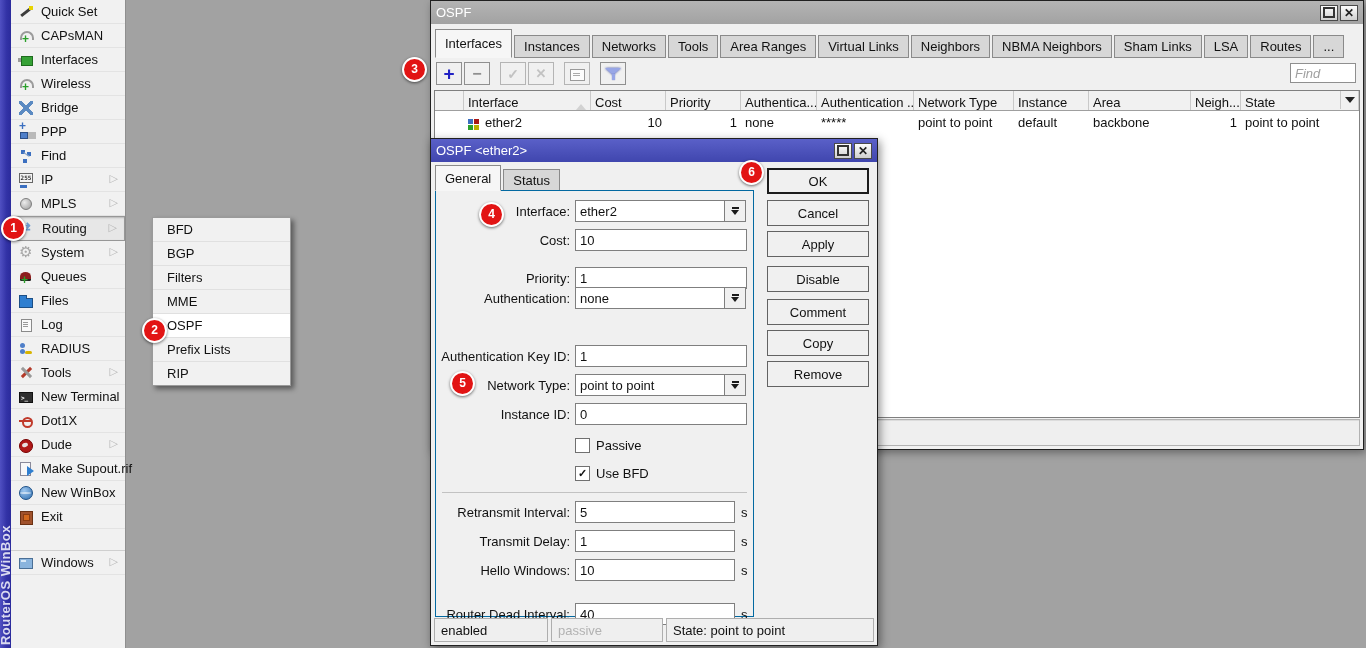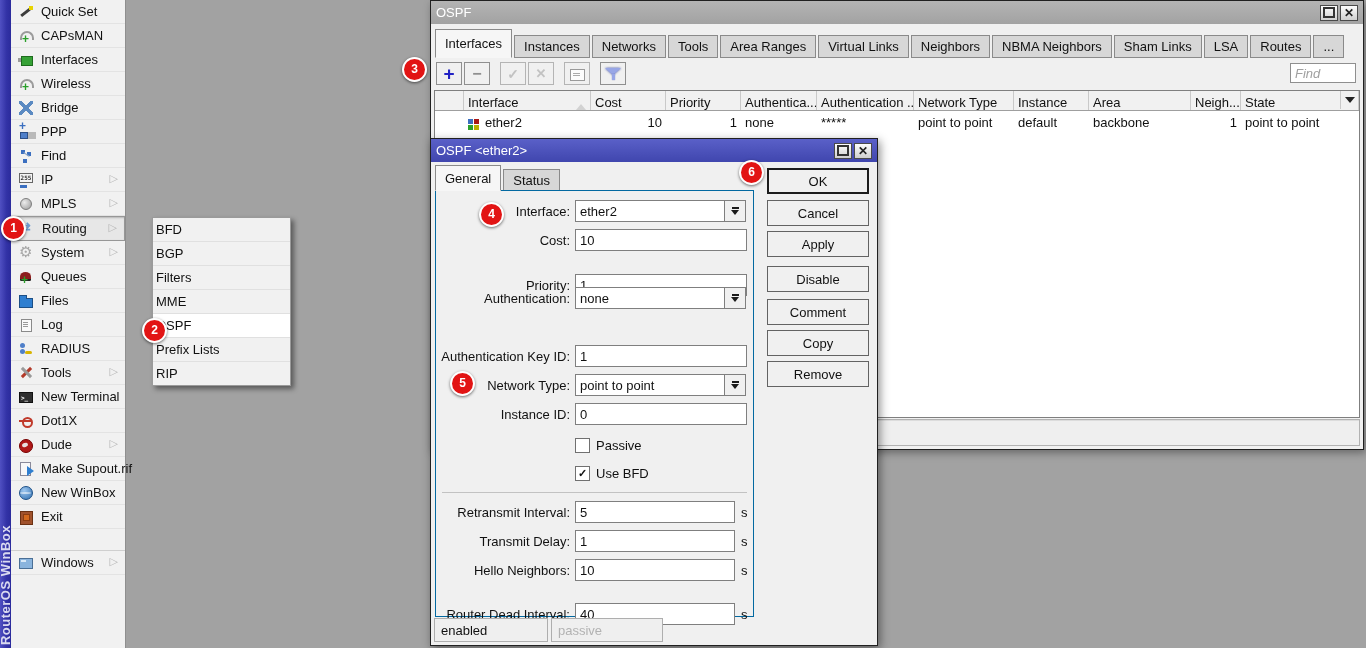--- a/index.html
+++ b/index.html
@@ -62,21 +62,21 @@
   .i-globe::before{content:"";position:absolute;left:1px;top:1px;width:12px;height:12px;border-radius:50%;
       background:radial-gradient(circle at 35% 30%,#9ec7ef,#2f6fb0);border:1px solid #1c4f86}
   .i-globe::after{content:"";position:absolute;left:2px;top:7px;width:11px;height:2px;background:rgba(255,255,255,.55);border-radius:50%}
   .i-exit::before{content:"";position:absolute;left:2px;top:2px;width:11px;height:12px;background:#a0522d;border:1px solid #6b3113}
   .i-exit::after{content:"";position:absolute;left:5px;top:5px;width:5px;height:5px;background:#d2691e;border:1px solid #8a3d12}
   .i-win::before{content:"";position:absolute;left:1px;top:3px;width:12px;height:9px;background:#8ab4dd;border:1px solid #4a6f96}
   .i-win::after{content:"";position:absolute;left:3px;top:5px;width:5px;height:2px;background:#d9e9f7}
   
   .submenu{position:absolute;left:152px;top:217px;width:137px;background:#f1f1f1;border:1px solid #9a9a9a;
       box-shadow:3px 3px 5px rgba(0,0,0,.45);z-index:6}
-  .sm-item{height:23px;line-height:23px;padding-left:3px;border-bottom:1px solid #e0e0e0;cursor:default}
+  .sm-item{height:23px;line-height:23px;padding-left:14px;border-bottom:1px solid #e0e0e0;cursor:default}
   .sm-item:last-child{border-bottom:none}
   .sm-item.hover{background:#ffffff}
   
   .win{position:absolute;background:#f0f0f0;border:1px solid #202020;box-sizing:border-box}
   .tbar{height:23px;display:flex;align-items:center;color:#fff;padding:0 5px;font-size:13px}
   .tbar-inactive{background:linear-gradient(#b4b4b4,#a2a2a2)}
   .tbar-active{background:linear-gradient(#5a60c8,#4046ae)}
   .tbar .sp{flex:1}
   .wbtn{width:18px;height:16px;background:linear-gradient(#fdfdfd,#cfcfcf);border:1px solid #4a4a4a;
       display:flex;align-items:center;justify-content:center;margin-left:2px;box-sizing:border-box}
@@ -356,21 +356,21 @@
   <div class="dlg-panel">
     <div class="frow" style="top:9px">
       <span class="flabel">Interface:</span>
       <input class="tbx" style="width: 150px;" value="ether2">
       <span class="combo-btn"></span>
     </div>
     <div class="frow" style="top:38px">
       <span class="flabel">Cost:</span>
       <input class="tbx" style="width: 172px;" value="10">
     </div>
-    <div class="frow" style="top:83px">
+    <div class="frow" style="top:76px">
       <span class="flabel">Priority:</span>
       <input class="tbx" style="width: 172px;" value="1">
     </div>
     <div class="frow" style="top:96px">
       <span class="flabel">Authentication:</span>
       <input class="tbx" style="width: 150px;" value="none">
       <span class="combo-btn"></span>
     </div>
     <div class="frow" style="top:154px">
       <span class="flabel">Authentication Key ID:</span>
@@ -400,40 +400,41 @@
       <span class="flabel">Retransmit Interval:</span>
       <input class="tbx" style="width: 160px;" value="5">
       <span class="suffix">s</span>
     </div>
     <div class="frow" style="top:339px">
       <span class="flabel">Transmit Delay:</span>
       <input class="tbx" style="width: 160px;" value="1">
       <span class="suffix">s</span>
     </div>
     <div class="frow" style="top:368px">
-      <span class="flabel">Hello Neighbors:</span>
+      <span class="flabel">Hello Windows:</span>
       <input class="tbx" style="width: 160px;" value="10">
       <span class="suffix">s</span>
     </div>
     <div class="frow" style="top:412px">
       <span class="flabel">Router Dead Interval:</span>
       <input class="tbx" style="width: 160px;" value="40">
       <span class="suffix">s</span>
     </div>
   </div>
   <div class="btn default" style="top:29px">OK</div>
   <div class="btn" style="top:61px">Cancel</div>
   <div class="btn" style="top:92px">Apply</div>
   <div class="btn" style="top:127px">Disable</div>
   <div class="btn" style="top:160px">Comment</div>
   <div class="btn" style="top:191px">Copy</div>
   <div class="btn" style="top:222px">Remove</div>
   <div class="dlg-status">
     <div class="scell" style="width:114px">enabled</div>
     <div class="scell muted" style="width:112px">passive</div>
+    <div class="scell" style="flex:1">State: point to point</div>
   </div>
 </div>
 
 <div class="mark" style="left:1px;top:216px">1</div>
 <div class="mark" style="left:142px;top:318px">2</div>
 <div class="mark" style="left:402px;top:57px">3</div>
 <div class="mark" style="left:479px;top:202px">4</div>
 <div class="mark" style="left:450px;top:371px">5</div>
 <div class="mark" style="left:739px;top:160px">6</div>
 

